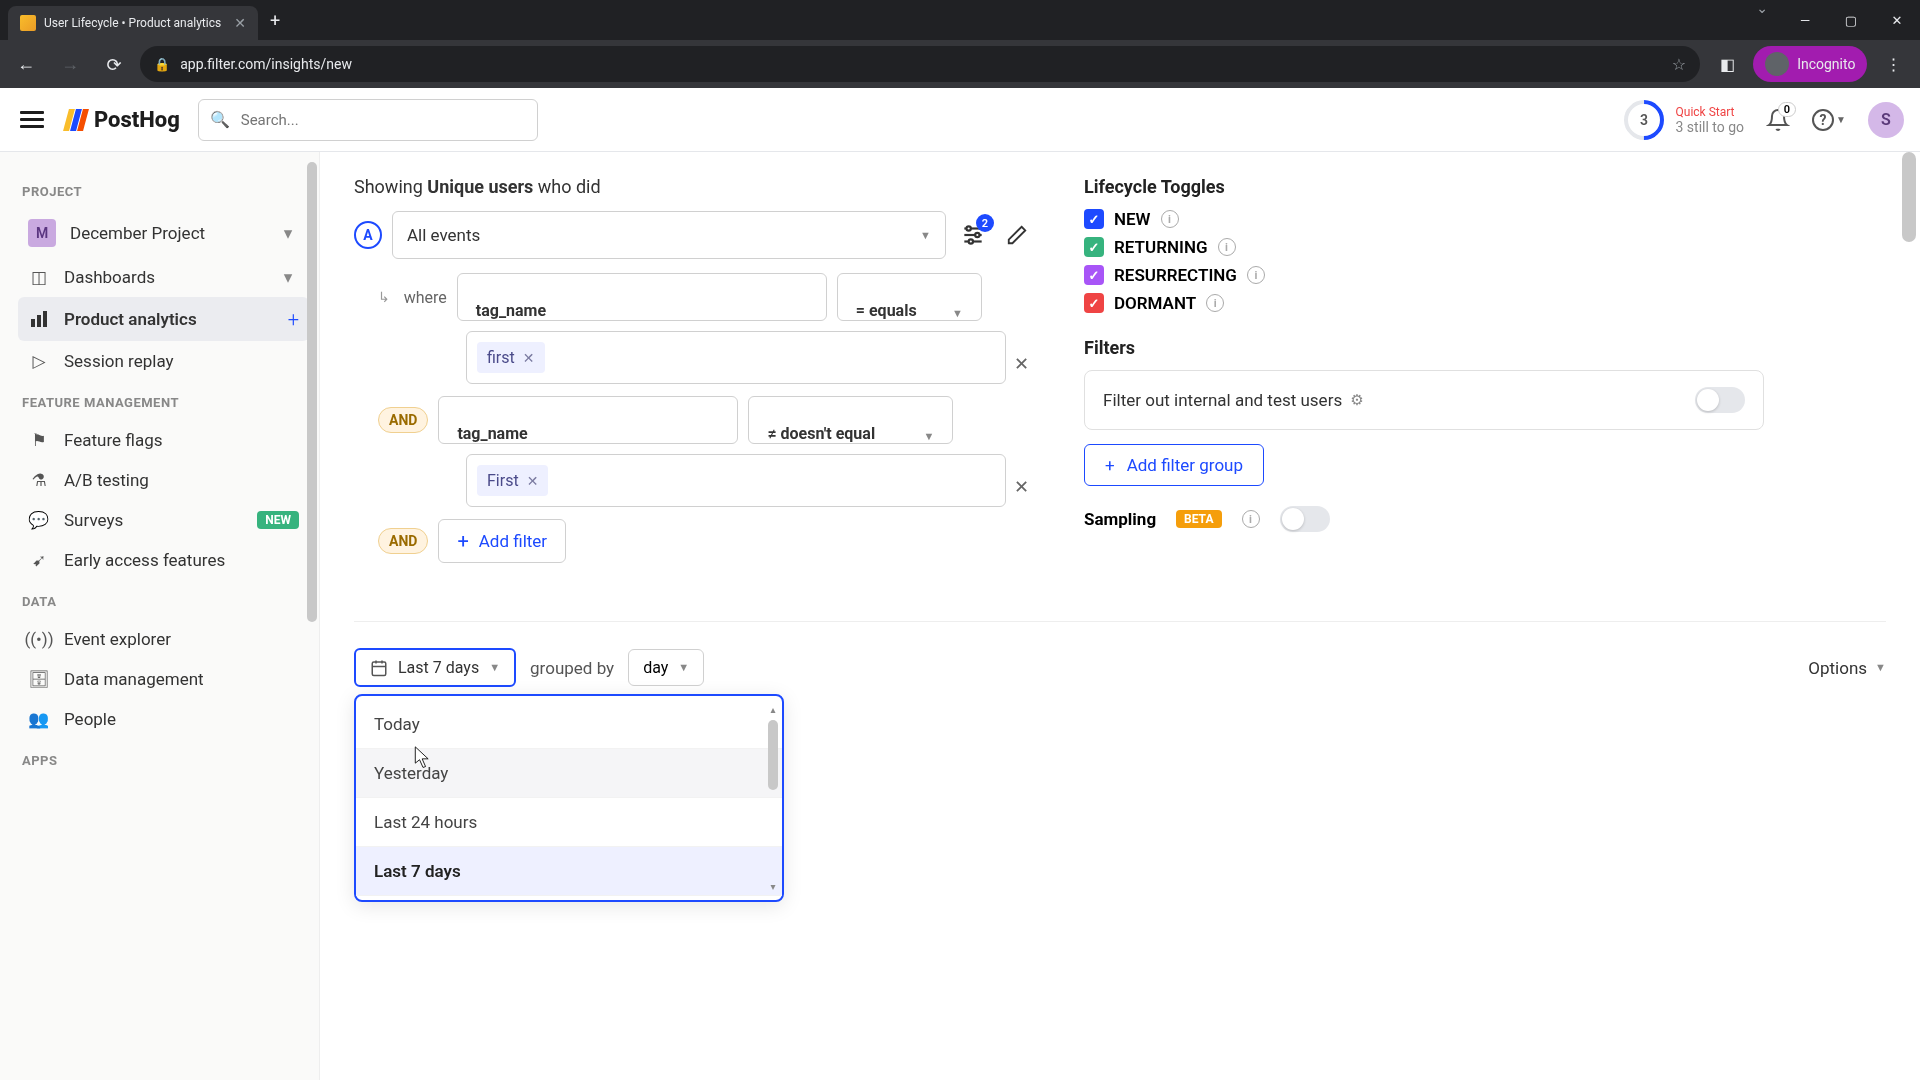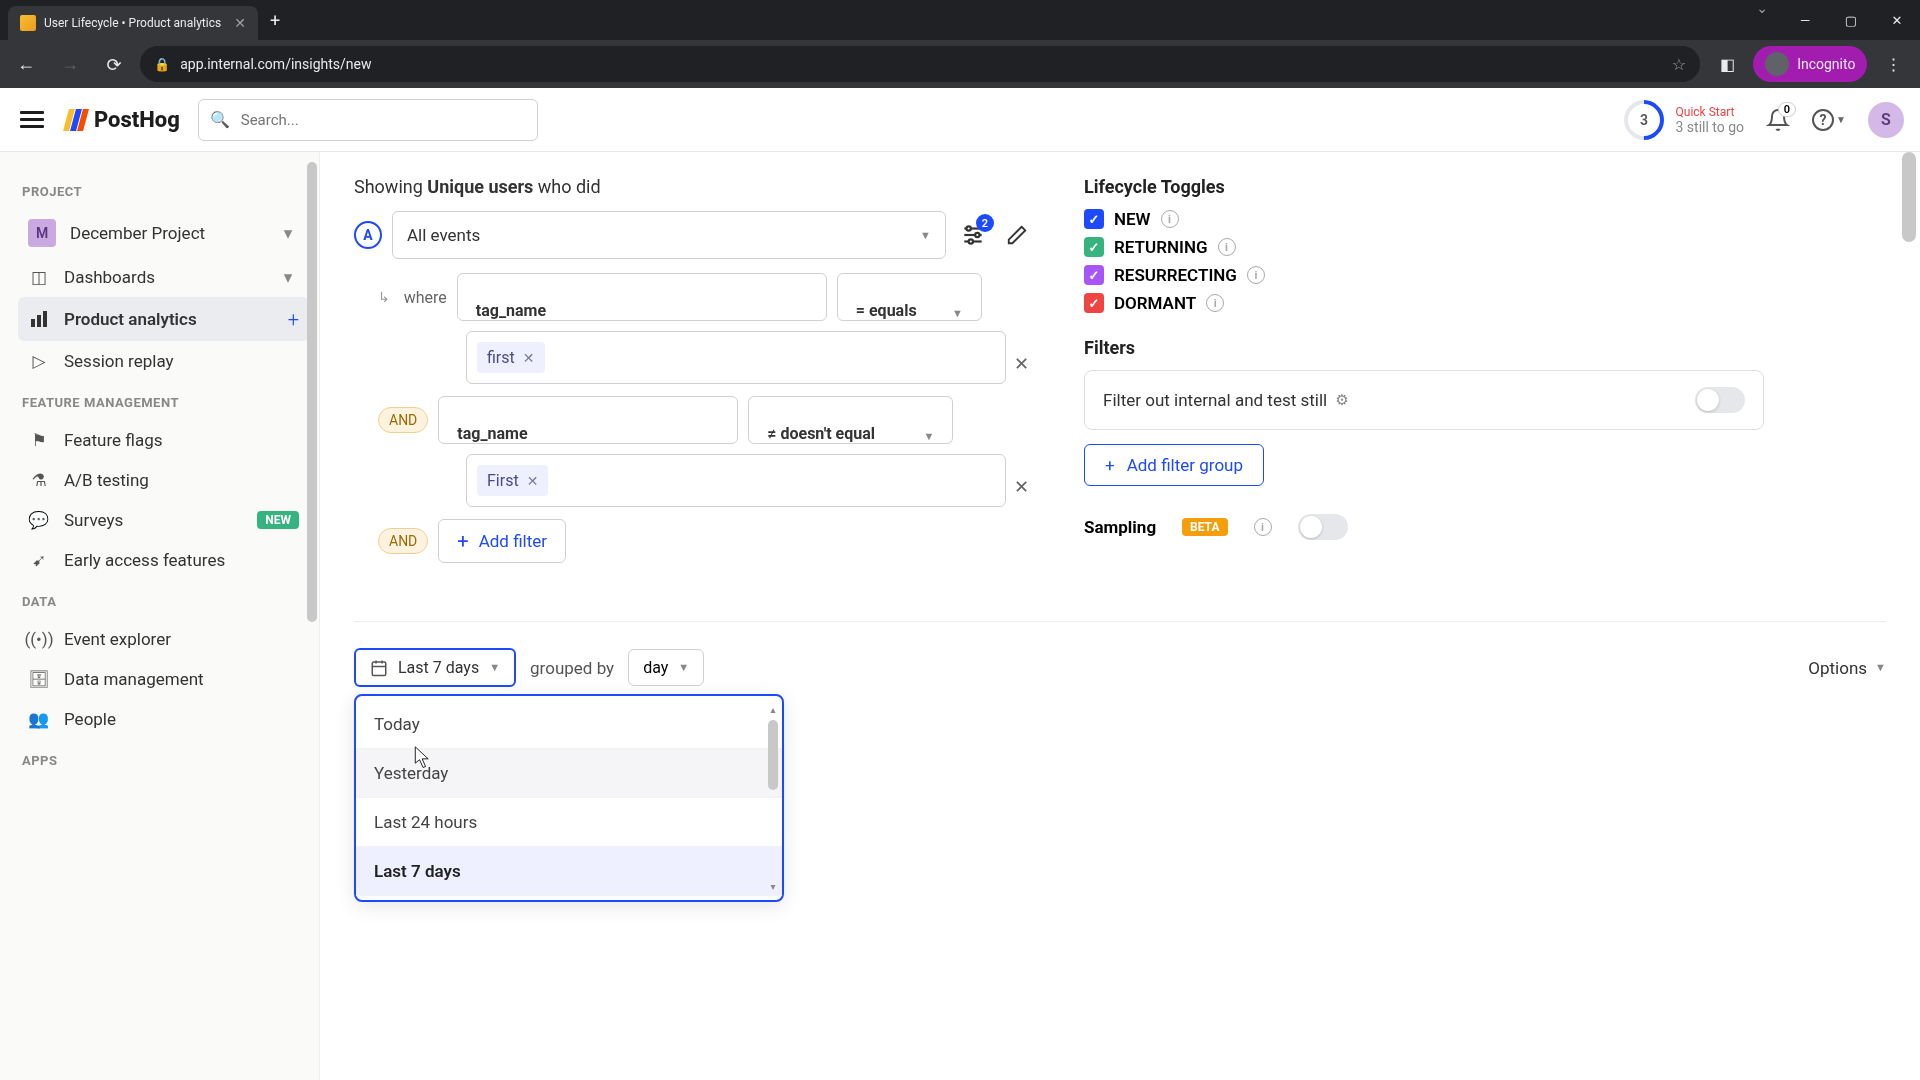--- a/index.html
+++ b/index.html
@@ -76,21 +76,21 @@
 .series-badge { width: 28px; height: 28px; border: 2.5px solid #1d4aff; border-radius: 50%; color: #1d4aff; font-weight: 700; display: flex; align-items: center; justify-content: center; font-size: 14px; }
 .event-select { flex: 1; height: 48px; border: 1px solid #d0d0d0; border-radius: 6px; display: flex; align-items: center; padding: 0 14px; font-size: 17px; color: #333; }
 .event-select .dd-caret { margin-left: auto; color: #888; font-size: 11px; }
 .filter-btn { width: 34px; height: 34px; display: flex; align-items: center; justify-content: center; cursor: pointer; position: relative; }
 .filter-count { position: absolute; top: -4px; right: -4px; background: #1d4aff; color: #fff; font-size: 11px; border-radius: 50%; width: 18px; height: 18px; display: flex; align-items: center; justify-content: center; font-weight: 600; }
 
 .filter-block { margin-left: 24px; margin-top: 14px; }
 .filter-line { display: flex; align-items: center; gap: 10px; margin-bottom: 10px; }
 .where-ic { color: #999; margin-right: 4px; font-size: 14px; }
 .where-text { color: #666; font-size: 16px; }
-.and-chip { background: #fff3e0; border: 1px solid #f0d090; color: #9a6b00; font-size: 14px; font-weight: 400; padding: 4px 10px; border-radius: 13px; }
+.and-chip { background: #fff3e0; border: 1px solid #f0d090; color: #9a6b00; font-size: 14px; font-weight: 700; padding: 4px 10px; border-radius: 13px; }
 .prop-input { height: 48px; border: 1px solid #d0d0d0; border-radius: 6px; padding: 0 18px; display: flex; align-items: flex-end; font-size: 16px; color: #333; font-weight: bold; }
 .prop-input.w-prop { width: 370px; }
 .prop-input.w-op { width: 145px; gap: 8px; }
 .prop-input.w-op2 { width: 205px; gap: 8px; }
 .op-caret { margin-left: auto; color: #888; font-size: 11px; }
 .value-box { margin-left: 88px; width: 540px; border: 1px solid #d0d0d0; border-radius: 6px; padding: 10px; margin-bottom: 12px; }
 .value-chip { display: inline-flex; align-items: center; gap: 8px; background: #eef0ff; color: #4a4a8a; padding: 6px 10px; border-radius: 4px; font-size: 16px; }
 .chip-x { cursor: pointer; color: #7a7aa0; font-size: 14px; }
 .remove-x { color: #666; font-size: 18px; cursor: pointer; margin-left: 8px; }
 
@@ -106,21 +106,21 @@
 .cb.red { background: #ef4444; }
 .info-ic { width: 18px; height: 18px; border: 1.5px solid #aaa; border-radius: 50%; color: #aaa; font-size: 11px; display: flex; align-items: center; justify-content: center; font-weight: 700; }
 
 .filters-card { border: 1px solid #e0e0e0; border-radius: 8px; padding: 16px 18px; display: flex; align-items: center; justify-content: space-between; margin-bottom: 14px; }
 .internal-label { display: flex; align-items: center; gap: 8px; font-size: 17px; color: #333; }
 .gear-sm { color: #888; font-size: 15px; }
 .switch { width: 50px; height: 26px; background: #e5e7eb; border-radius: 13px; position: relative; cursor: pointer; }
 .switch .knob { position: absolute; left: 2px; top: 2px; width: 22px; height: 22px; background: #fff; border-radius: 50%; box-shadow: 0 1px 3px rgba(0,0,0,0.2); }
 .add-group-btn { border: 1px solid #1d4aff; color: #1d4aff; border-radius: 6px; padding: 10px 20px; font-size: 17px; display: inline-flex; align-items: center; gap: 12px; cursor: pointer; }
 
-.sampling-row { display: flex; align-items: center; gap: 26px; margin-top: 28px; font-size: 17px; }
+.sampling-row { display: flex; align-items: center; gap: 20px; margin-top: 20px; font-size: 17px; }
 .beta-badge { background: #f59e0b; color: #fff; font-size: 12px; font-weight: 700; padding: 2px 8px; border-radius: 4px; }
 
 
 .date-bar { margin-top: 48px; border-top: 1px solid #eee; padding-top: 26px; display: flex; align-items: center; gap: 14px; position: relative; }
 .range-btn { border: 2px solid #1d4aff; border-radius: 6px; padding: 8px 14px; display: inline-flex; align-items: center; gap: 10px; color: #333; font-size: 16px; cursor: pointer; }
 .grouped-txt { color: #555; font-size: 17px; }
 .interval-sel { border: 1px solid #d0d0d0; border-radius: 6px; padding: 8px 14px; display: inline-flex; align-items: center; gap: 10px; font-size: 16px; }
 .options-btn { margin-left: auto; display: inline-flex; align-items: center; gap: 8px; font-size: 17px; cursor: pointer; color: #333; }
 
 .dropdown { position: absolute; top: 72px; left: 0; width: 430px; border: 2px solid #1d4aff; border-radius: 8px; background: #fff; box-shadow: 0 4px 20px rgba(0,0,0,0.1); padding: 4px 0; }
@@ -153,21 +153,21 @@
     <div class="win-btn">✕</div>
   </div>
 </div>
 
 <div class="address-row">
   <div class="nav-btn">←</div>
   <div class="nav-btn disabled">→</div>
   <div class="nav-btn">⟳</div>
   <div class="addr-bar">
     <span class="lock-ic">🔒</span>
-    <span class="url-text">app.internal.com/insights/new</span>
+    <span class="url-text">app.filter.com/insights/new</span>
     <span style="color:#9aa0a6;">☆</span>
   </div>
   <div class="addr-icons">
     <span>◧</span>
     <div class="incognito-badge">
       <div class="avatar-ic"></div>
       <span style="color:#e8eaed; font-size:14px;">Incognito</span>
     </div>
     <span>⋮</span>
   </div>
@@ -390,21 +390,21 @@
         </div>
         <div class="toggle-row">
           <div class="cb red">✓</div>
           <span>DORMANT</span>
           <div class="info-ic">i</div>
         </div>
 
         <div class="section-h" style="margin-top:24px;">Filters</div>
         <div class="filters-card">
           <div class="internal-label">
-            <span>Filter out internal and test still</span>
+            <span>Filter out internal and test users</span>
             <span class="gear-sm">⚙</span>
           </div>
           <div class="switch">
               <div class="knob"></div>
             </div>
         </div>
         <div class="add-group-btn">
           <span>+</span>
           <span>Add filter group</span>
         </div>

